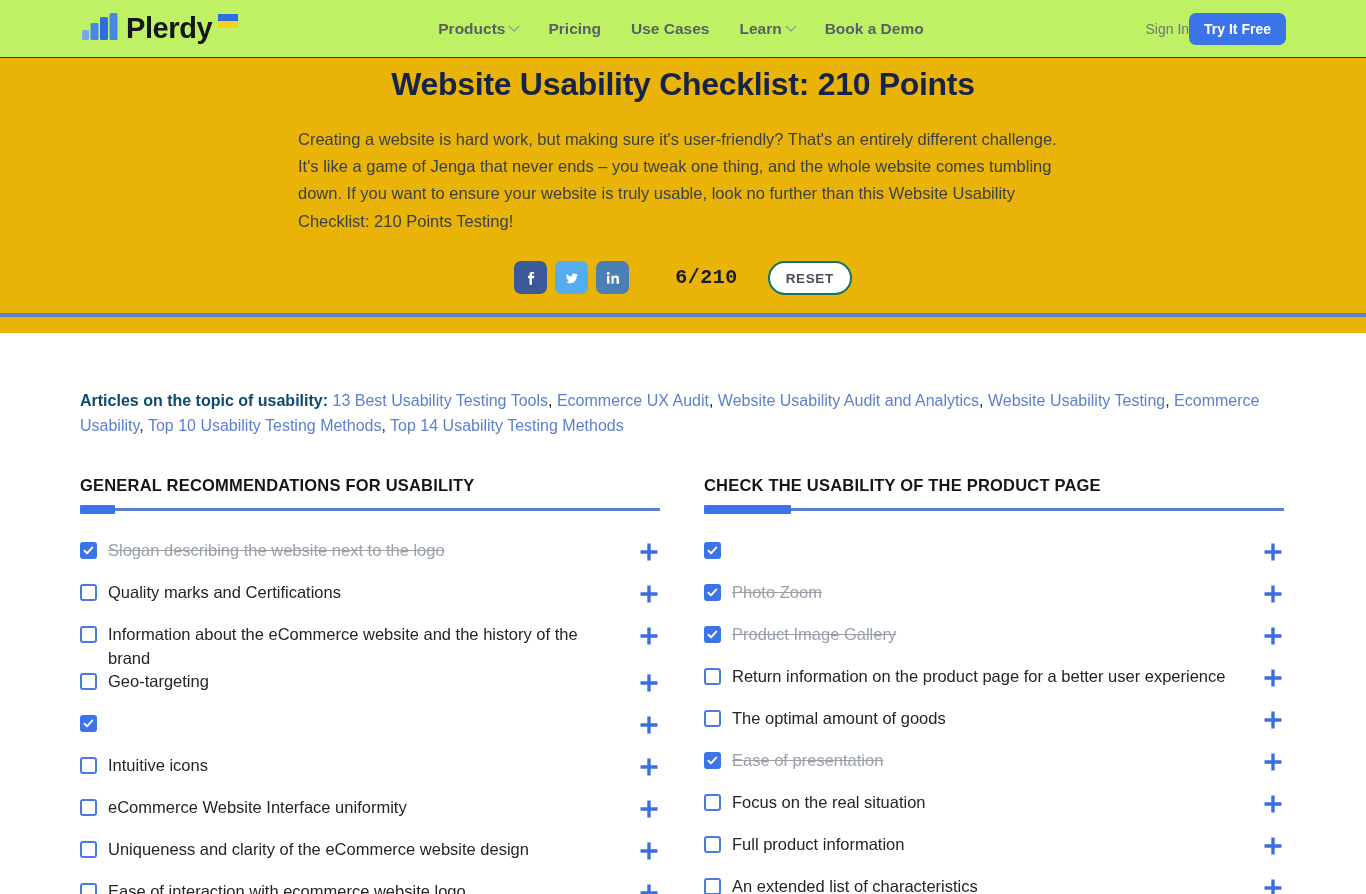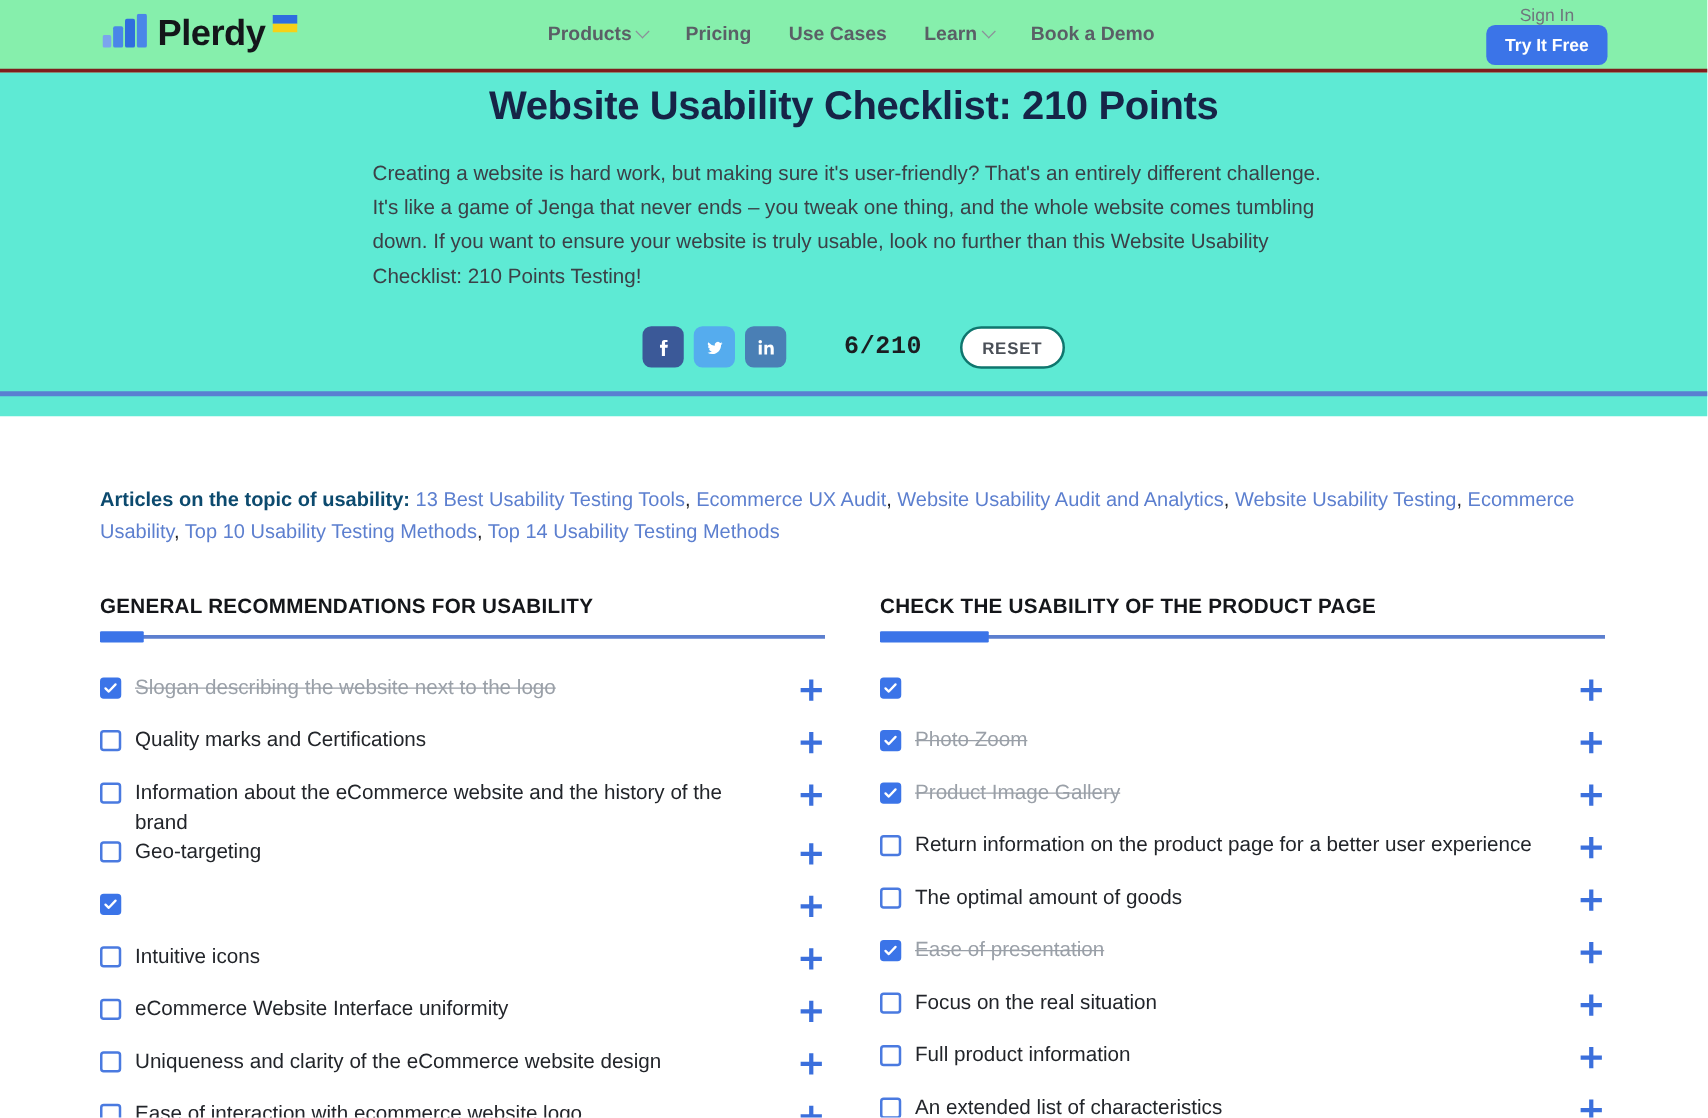--- a/index.html
+++ b/index.html
@@ -8,25 +8,25 @@
     width: 1366px; height: 894px;
     background: #ffffff;
     font-family: "Liberation Sans", sans-serif;
     overflow: hidden;
   }
 
   
   .site-header {
     height: 58px;
     width: 100%;
-    background: #86efac;
+    background: #bef264;
     display: flex;
     align-items: center;
     position: relative;
-    border-bottom: 3px solid #7f1d1d;
+    border-bottom: 1px solid #7f1d1d;
   }
   .logo-wrap {
     display: flex;
     align-items: center;
     margin-left: 82px;
     gap: 4px;
   }
   .logo-mark { display: block; }
   .logo-text {
     font-size: 29px;
@@ -67,21 +67,20 @@
     border-right: 1.6px solid #8b9099;
     border-bottom: 1.6px solid #8b9099;
     transform: rotate(45deg) translate(-2px,-2px);
   }
 
   .header-right {
     margin-left: auto;
     margin-right: 80px;
     display: flex;
     align-items: center;
-    flex-direction: column;
   }
   .signin {
     font-size: 14px;
     color: #6f757d;
     cursor: pointer;
   }
   .try-free {
     background: #3b74e8;
     color: #ffffff;
     font-size: 14px;
@@ -90,21 +89,21 @@
     border-radius: 7px;
     border: none;
     cursor: pointer;
     font-family: "Liberation Sans", sans-serif;
   }
 
   
   .hero {
     padding-top: 6px;
     padding-bottom: 16px;
-    background: #5eead4;
+    background: #eab308;
   }
   .hero-title {
     text-align: center;
     font-size: 32px;
     font-weight: bold;
     color: #162447;
     margin: 0;
     letter-spacing: -0.3px;
     line-height: 1.25;
   }

